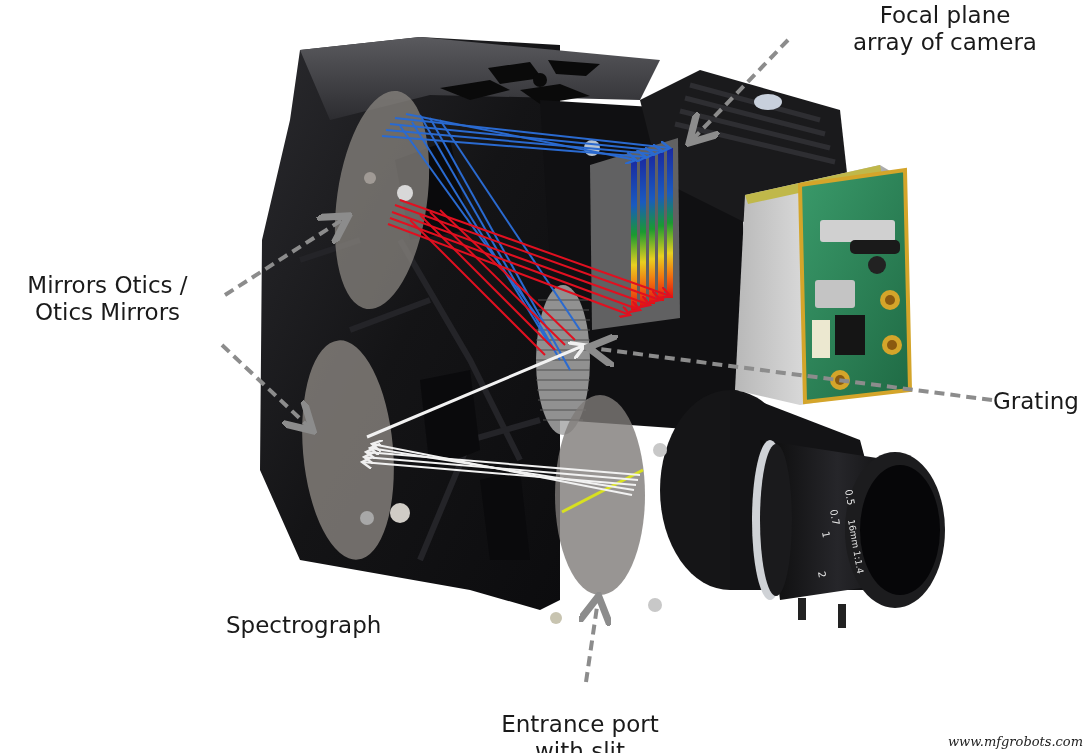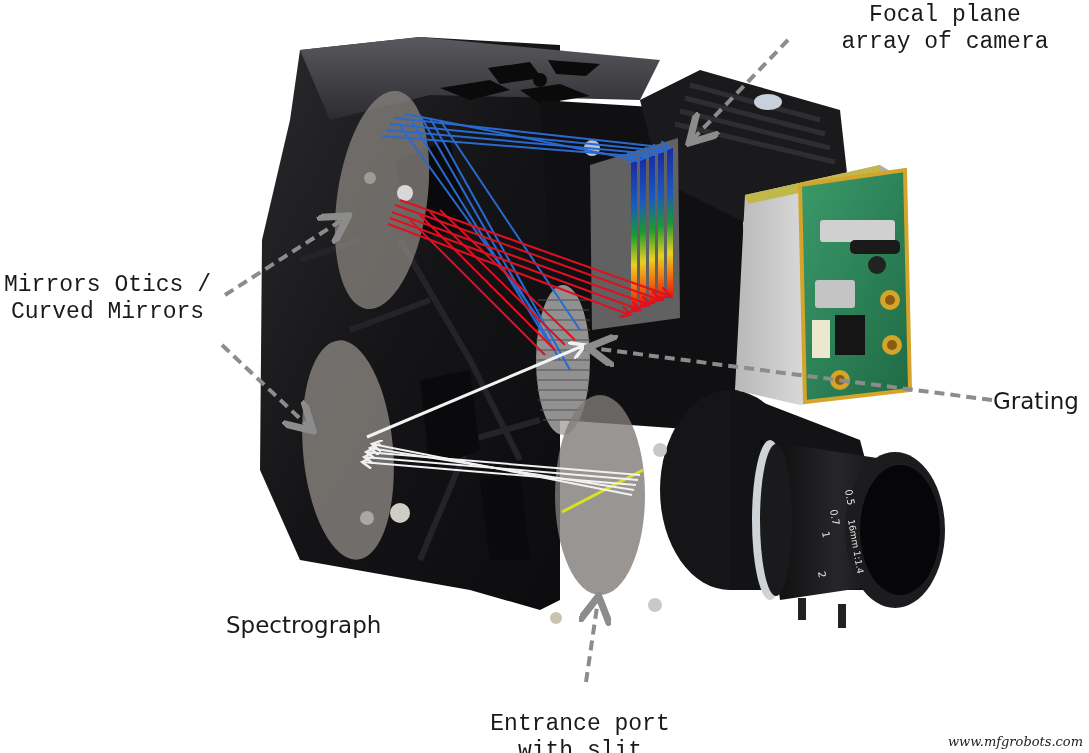--- a/index.html
+++ b/index.html
@@ -1,19 +1,19 @@
 <!DOCTYPE html>
 <html><head>
 <meta charset="utf-8">
 <style>
   html, body { margin: 0; padding: 0; background: #ffffff; }
   body { width: 1089px; height: 753px; position: relative; overflow: hidden; font-family: "DejaVu Sans", sans-serif; }
   .stage { position: absolute; left: 0; top: 0; width: 1089px; height: 753px; }
   .label { position: absolute; color: #1a1a1a; font-family: "DejaVu Sans", sans-serif; font-size: 23px; line-height: 27px; letter-spacing: 0px; white-space: nowrap; }
-  .label.center { text-align: center; font-family: Liberation Mono, monospace; }
+  .label.center { text-align: center; }
   .watermark { position: absolute; right: 6px; bottom: 4px; font-family: "DejaVu Serif", serif; font-size: 13px; color: #222; font-style: italic; }
   svg { position: absolute; left: 0; top: 0; }
 </style>
 </head>
 <body>
 
 <div class="stage">
 
 <svg width="1089" height="753" viewBox="0 0 1089 753">
   <defs>
@@ -224,21 +224,21 @@
   </g>
 </svg>
 
 <div class="label center" style="left:800px; top:2px; width:290px;">
   <div>Focal plane</div>
   <div>array of camera</div>
 </div>
 
 <div class="label center" style="left:0px; top:272px; width:215px;">
   <div>Mirrors Otics /</div>
-  <div>Curved Mirrors</div>
+  <div>Otics Mirrors</div>
 </div>
 
 <div class="label" style="left:993px; top:388px;">Grating</div>
 
 <div class="label" style="left:226px; top:612px;">Spectrograph</div>
 
 <div class="label center" style="left:480px; top:695px; width:200px;margin-top:16px;">
   <div>Entrance port</div>
   <div>with slit</div>
 </div>

